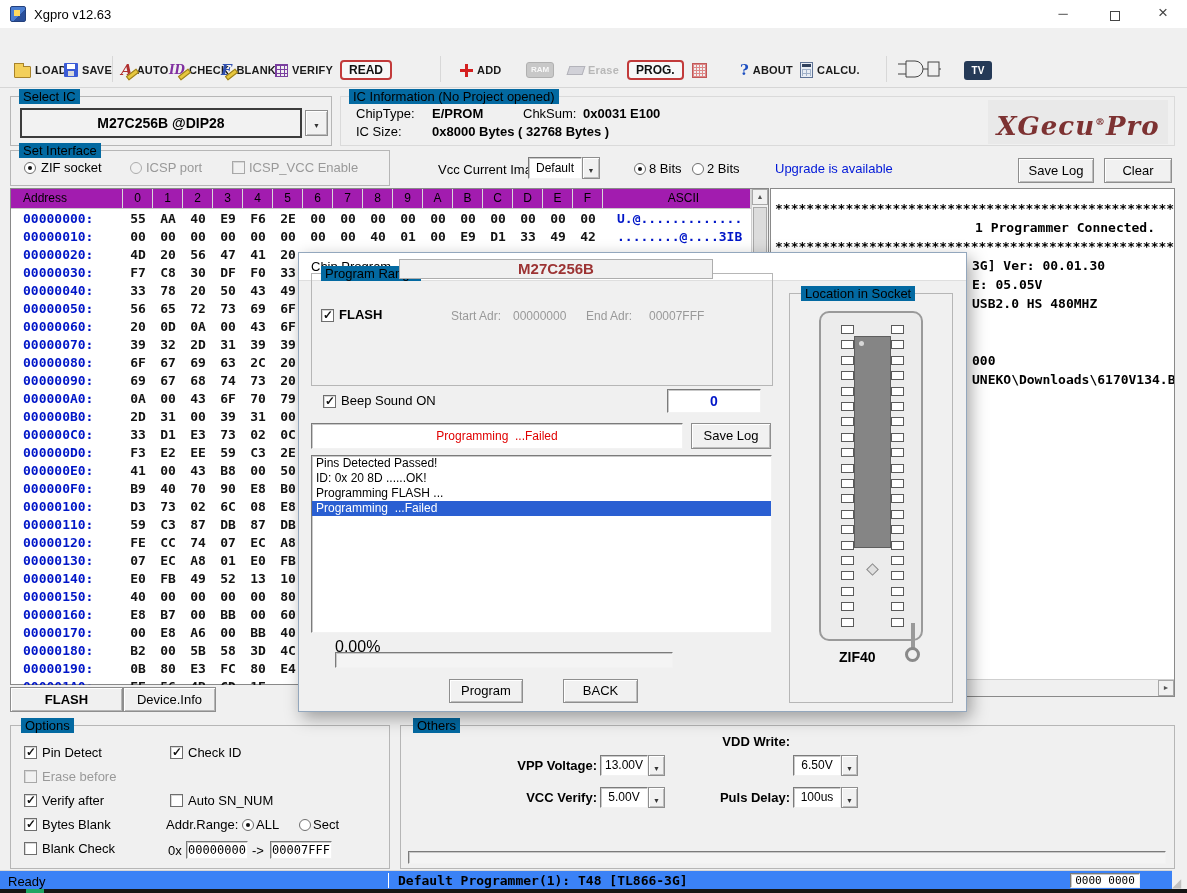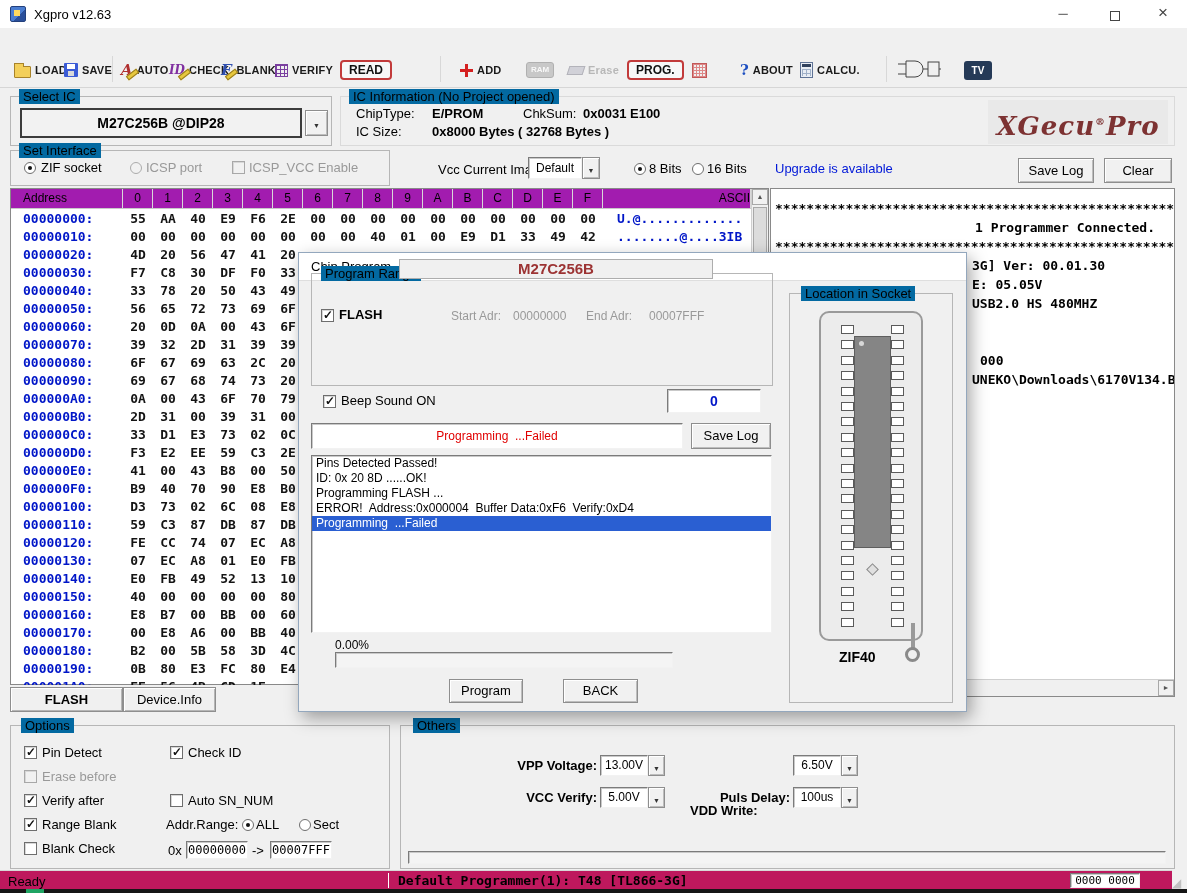--- a/index.html
+++ b/index.html
@@ -60,21 +60,21 @@
 #selic-combo{position:absolute;left:20px;top:108px;width:282px;height:30px;background:#f2f2f2;border:2px solid #3c3c3c;text-align:center;font-weight:bold;font-size:14px;line-height:26px}
 
 #logo{position:absolute;left:988px;top:100px;width:180px;height:44px;background:#e9e9e9;text-align:center;line-height:44px;color:#7d3232;font-family:"DejaVu Serif",serif;font-style:italic;font-weight:bold;font-size:26px;letter-spacing:1px}
 #logo sup{font-size:10px}
 
 #hexpanel{position:absolute;left:10px;top:188px;width:759px;height:497px;background:#fff;border:1px solid #898989}
 #hexheader{position:absolute;left:0;top:0;width:740px;height:20px;background:#a21caf;border-bottom:1px solid #c9c9c9;display:flex}
 .hh{border-right:1px solid #d8d8d8;font-size:12px;line-height:19px;text-align:center;white-space:nowrap}
 .hh.addr{width:112px;text-align:left;padding-left:12px}
 .hh.byte{width:30px}
-.hh.ascii{flex:1;text-align:right;padding-left:14px}
+.hh.ascii{flex:1;text-align:center;padding-left:14px}
 #hexrows{position:absolute;left:0;top:21px;width:740px;height:475px;overflow:hidden}
 .hexrow{height:18px;white-space:nowrap;font-family:"DejaVu Sans Mono",monospace;font-weight:bold;font-size:13px;line-height:18px}
 .ha{display:inline-block;width:112px;padding-left:12px;color:#0016c8}
 .hb{display:inline-block;width:30px;text-align:center;color:#141414}
 .hascii{display:inline-block;padding-left:14px;color:#0016c8}
 #vscroll{position:absolute;right:0;top:0;width:17px;height:495px;background:#f0f0f0;border-left:1px solid #cfcfcf}
 .sbtn{position:absolute;left:0;width:16px;height:16px;background:#f1f1f1;border:1px solid #a8a8a8;text-align:center;font-size:7px;line-height:14px;color:#555}
 #vthumb{position:absolute;left:1px;top:18px;width:14px;height:90px;background:#dcdcdc;border:1px solid #a8a8a8}
 
 #logpanel{position:absolute;left:770px;top:188px;width:405px;height:509px;background:#fff;border:1px solid #898989;overflow:hidden}
@@ -98,21 +98,21 @@
 #zif-body{position:absolute;left:520px;top:58px;width:104px;height:330px;background:#ececec;border:2px solid #9a9a9a;border-radius:10px}
 .slot{position:absolute;width:13px;height:9px;background:#fff;border:1px solid #5a5a5a}
 #zif-chip{position:absolute;left:33px;top:23px;width:37px;height:212px;background:#858585;border:1px solid #5e5e5e}
 #zif-chip::before{content:"";position:absolute;left:4px;top:4px;width:5px;height:5px;border-radius:50%;background:#d8d8d8}
 #zif-diamond{position:absolute;left:47px;top:252px;width:9px;height:9px;background:#e0e0e0;border:1px solid #8a8a8a;transform:rotate(45deg)}
 #zif-bar{position:absolute;left:612px;top:370px;width:4px;height:26px;background:#9a9a9a}
 #zif-ring{position:absolute;left:606px;top:394px;width:15px;height:15px;border:3px solid #8a8a8a;border-radius:50%}
 
 .fld{position:absolute;background:#fff;border:1px solid;border-color:#7b7b7b #f2f2f2 #f2f2f2 #7b7b7b;box-shadow:inset 1px 1px 0 #c9c9c9;font-size:12px;text-align:center}
 
-#statusbar{position:absolute;left:0;top:870px;width:1172px;height:19px;background:#be185d;border-top:1px solid #d7d7d7}
+#statusbar{position:absolute;left:0;top:870px;width:1172px;height:19px;background:#3b82f6;border-top:1px solid #d7d7d7}
 #taskbar{position:absolute;left:0;top:889px;width:1187px;height:4px;background:#151515}
 #taskicon{position:absolute;left:26px;top:889px;width:18px;height:4px;background:#1fa463}
 #grip{position:absolute;left:1172px;top:876px;color:#c0c0c0;font-size:12px}
 .vsep{position:absolute;width:1px;background:#dcdcdc;border-right:1px solid #fff}
 .link{color:#0018d8}
 </style>
 </head>
 <body>
 
 <div id="app">
@@ -220,21 +220,21 @@
   <span class="rad dis" style="left:130px;top:162px"></span>
   <span class="lbl dis-t" style="left:146px;top:160px">ICSP port</span>
   <span class="cb dis" style="left:232px;top:161px"></span>
   <span class="lbl dis-t" style="left:249px;top:160px">ICSP_VCC Enable</span>
   <span class="lbl" style="left:438px;top:162px">Vcc Current Imax:</span>
   <span class="fld" style="left:528px;top:157px;width:54px;height:22px;line-height:20px">Default</span>
   <div class="dd" style="left:582px;top:157px;width:18px;height:22px;line-height:22px"><span>▼</span></div>
   <span class="rad sel" style="left:634px;top:163px"></span>
   <span class="lbl" style="left:649px;top:161px">8 Bits</span>
   <span class="rad" style="left:692px;top:163px"></span>
-  <span class="lbl" style="left:707px;top:161px">16 Bits</span>
+  <span class="lbl" style="left:707px;top:161px">2 Bits</span>
   <span class="lbl link" style="left:775px;top:161px">Upgrade is available</span>
   <div class="btn" style="left:1018px;top:158px;width:76px;height:25px;line-height:23px">Save Log</div>
   <div class="btn" style="left:1104px;top:158px;width:68px;height:25px;line-height:23px">Clear</div>
 
   <div id="hexpanel">
     <div id="hexheader">
         <span class="hh addr">Address</span>
         <span class="hh byte">0</span>
         <span class="hh byte">1</span>
         <span class="hh byte">2</span>
@@ -293,61 +293,61 @@
     <div id="loghscroll">
       <span class="hsbtn" style="left:0">◄</span>
       <span class="hsbtn" style="right:0">►</span>
     </div>
   <span class="logline" style="left: 4px; top: 12px;">****************************************************************</span>
       <span class="logline" style="left: 204px; top: 31px;">1 Programmer Connected.</span>
       <span class="logline" style="left: 4px; top: 50px;">****************************************************************</span>
       <span class="logline" style="left: 201px; top: 69px;">3G] Ver: 00.01.30</span>
       <span class="logline" style="left: 201px; top: 88px;">E: 05.05V</span>
       <span class="logline" style="left: 201px; top: 107px;">USB2.0 HS 480MHZ</span>
-      <span class="logline" style="left: 201px; top: 164px; margin-left: 8px;">000</span>
+      <span class="logline" style="left: 201px; top: 164px;">000</span>
       <span class="logline" style="left: 201px; top: 183px;">UNEKO\Downloads\6170V134.B</span>
     </div>
 
   <div class="tab" style="left:10px;width:113px;font-weight:bold">FLASH</div>
   <div class="tab" style="left:123px;width:93px">Device.Info</div>
 
   <div class="gb" style="left:10px;top:725px;width:380px;height:144px">
     <span class="gb-title" style="left:10px;top:-8px">Options</span>
   </div>
   <span class="cb checked" style="left:24px;top:746px"></span>
   <span class="lbl" style="left:42px;top:745px">Pin Detect</span>
   <span class="cb checked" style="left:170px;top:746px"></span>
   <span class="lbl" style="left:188px;top:745px">Check ID</span>
   <span class="cb dis" style="left:24px;top:770px"></span>
   <span class="lbl dis-t" style="left:42px;top:769px">Erase before</span>
   <span class="cb checked" style="left:24px;top:794px"></span>
   <span class="lbl" style="left:42px;top:793px">Verify after</span>
   <span class="cb" style="left:170px;top:794px"></span>
   <span class="lbl" style="left:188px;top:793px">Auto SN_NUM</span>
   <span class="cb checked" style="left:24px;top:818px"></span>
-  <span class="lbl" style="left:42px;top:817px">Range Blank</span>
+  <span class="lbl" style="left:42px;top:817px">Bytes Blank</span>
   <span class="lbl" style="left:166px;top:817px">Addr.Range:</span>
   <span class="rad sel" style="left:242px;top:819px"></span>
   <span class="lbl" style="left:256px;top:817px">ALL</span>
   <span class="rad" style="left:299px;top:819px"></span>
   <span class="lbl" style="left:313px;top:817px">Sect</span>
   <span class="cb" style="left:24px;top:842px"></span>
   <span class="lbl" style="left:42px;top:841px">Blank Check</span>
   <span class="lbl" style="left:168px;top:843px">0x</span>
   <span class="fld mono" style="left:186px;top:841px;width:62px;height:18px;line-height:16px">00000000</span>
   <span class="lbl" style="left:252px;top:843px">-&gt;</span>
   <span class="fld mono" style="left:270px;top:841px;width:62px;height:18px;line-height:16px">00007FFF</span>
 
   <div class="gb" style="left:400px;top:725px;width:775px;height:144px">
     <span class="gb-title" style="left:12px;top:-8px">Others</span>
   </div>
   <span class="lbl" style="left:490px;top:758px;width:107px;text-align:right;font-weight:bold">VPP Voltage:</span>
   <span class="fld" style="left:600px;top:755px;width:48px;height:21px;line-height:19px">13.00V</span>
   <div class="dd" style="left:648px;top:755px;width:17px;height:21px;line-height:21px"><span>▼</span></div>
-  <span class="lbl" style="left:690px;top:803px;width:100px;font-weight:bold">VDD Write:</span>
+  <span class="lbl" style="left:690px;top:734px;width:100px;text-align:right;font-weight:bold">VDD Write:</span>
   <span class="fld" style="left:793px;top:755px;width:48px;height:21px;line-height:19px">6.50V</span>
   <div class="dd" style="left:841px;top:755px;width:17px;height:21px;line-height:21px"><span>▼</span></div>
   <span class="lbl" style="left:490px;top:790px;width:107px;text-align:right;font-weight:bold">VCC Verify:</span>
   <span class="fld" style="left:600px;top:787px;width:48px;height:21px;line-height:19px">5.00V</span>
   <div class="dd" style="left:648px;top:787px;width:17px;height:21px;line-height:21px"><span>▼</span></div>
   <span class="lbl" style="left:690px;top:790px;width:100px;text-align:right;font-weight:bold">Puls Delay:</span>
   <span class="fld" style="left:793px;top:787px;width:48px;height:21px;line-height:19px">100us</span>
   <div class="dd" style="left:841px;top:787px;width:17px;height:21px;line-height:21px"><span>▼</span></div>
   <div class="inset" style="left:408px;top:851px;width:758px;height:13px;background:#f4f4f4"></div>
 
@@ -367,24 +367,23 @@
     <span class="lbl dis-t" style="left:350px;top:56px;font-size:12px">00007FFF</span>
     <span class="cb checked" style="left:24px;top:142px"></span>
     <span class="lbl" style="left:42px;top:140px">Beep Sound ON</span>
     <div class="inset" id="dlg-counter">0</div>
     <div class="inset" id="dlg-status">Programming  ...Failed</div>
     <div class="btn" style="left:392px;top:170px;width:80px;height:26px;line-height:24px">Save Log</div>
     <div class="inset" id="dlg-list">
         <div class="dlgline">Pins Detected Passed!</div>
         <div class="dlgline">ID: 0x 20 8D ......OK!</div>
         <div class="dlgline">Programming FLASH ...</div>
-        <div class="dlgline">ERROR!  Address:0x000004  Buffer Data:0xF6  Verify:0xD4</div>
         <div class="dlgline sel">Programming  ...Failed</div>
       </div>
-    <span class="lbl" style="left:36px;top:385px;font-size:12px">0.00%</span>
+    <span class="lbl" style="left:36px;top:385px;font-size:16px">0.00%</span>
     <div class="inset" id="dlg-progress" style="background:#f4f4f4"></div>
     <div class="btn" style="left:150px;top:426px;width:74px;height:24px;line-height:22px">Program</div>
     <div class="btn" style="left:264px;top:426px;width:75px;height:24px;line-height:22px">BACK</div>
     <div class="dgb" style="left:490px;top:40px;width:164px;height:410px"></div>
     <span class="gb-title" style="left:502px;top:33px">Location in Socket</span>
     <div id="zif-body">
         <span class="slot" style="left: 70px; top: 304.6px;"></span>
         <span class="slot" style="left: 70px; top: 289.2px;"></span>
         <span class="slot" style="left: 70px; top: 273.8px;"></span>
         <span class="slot" style="left: 70px; top: 258.4px;"></span>

